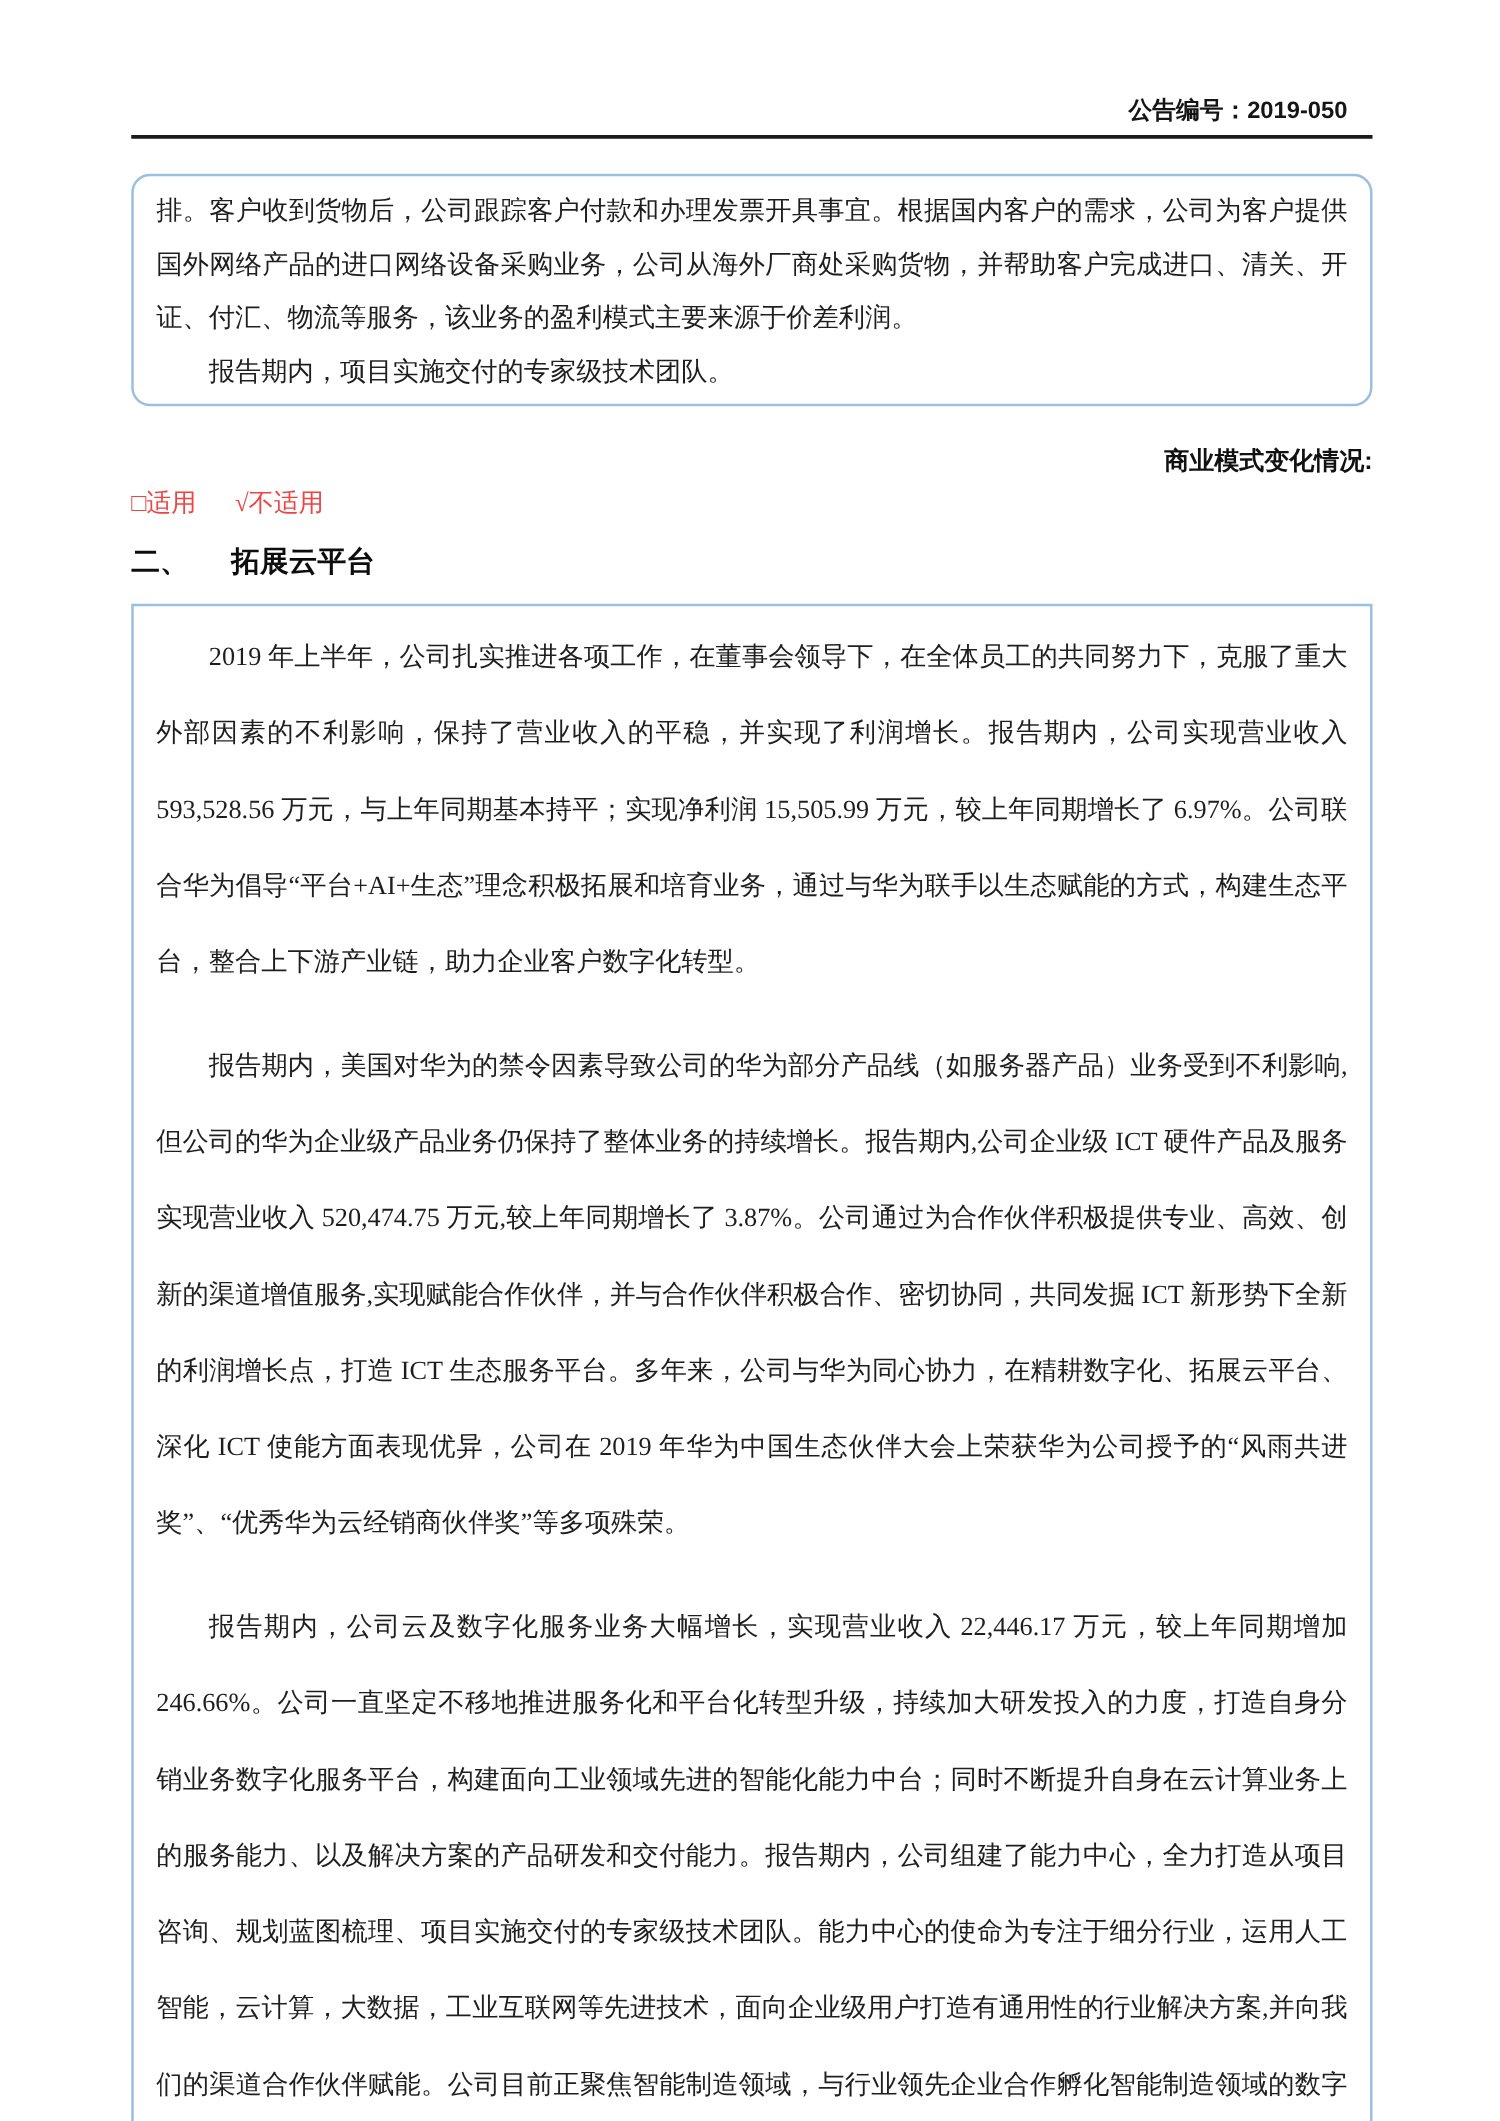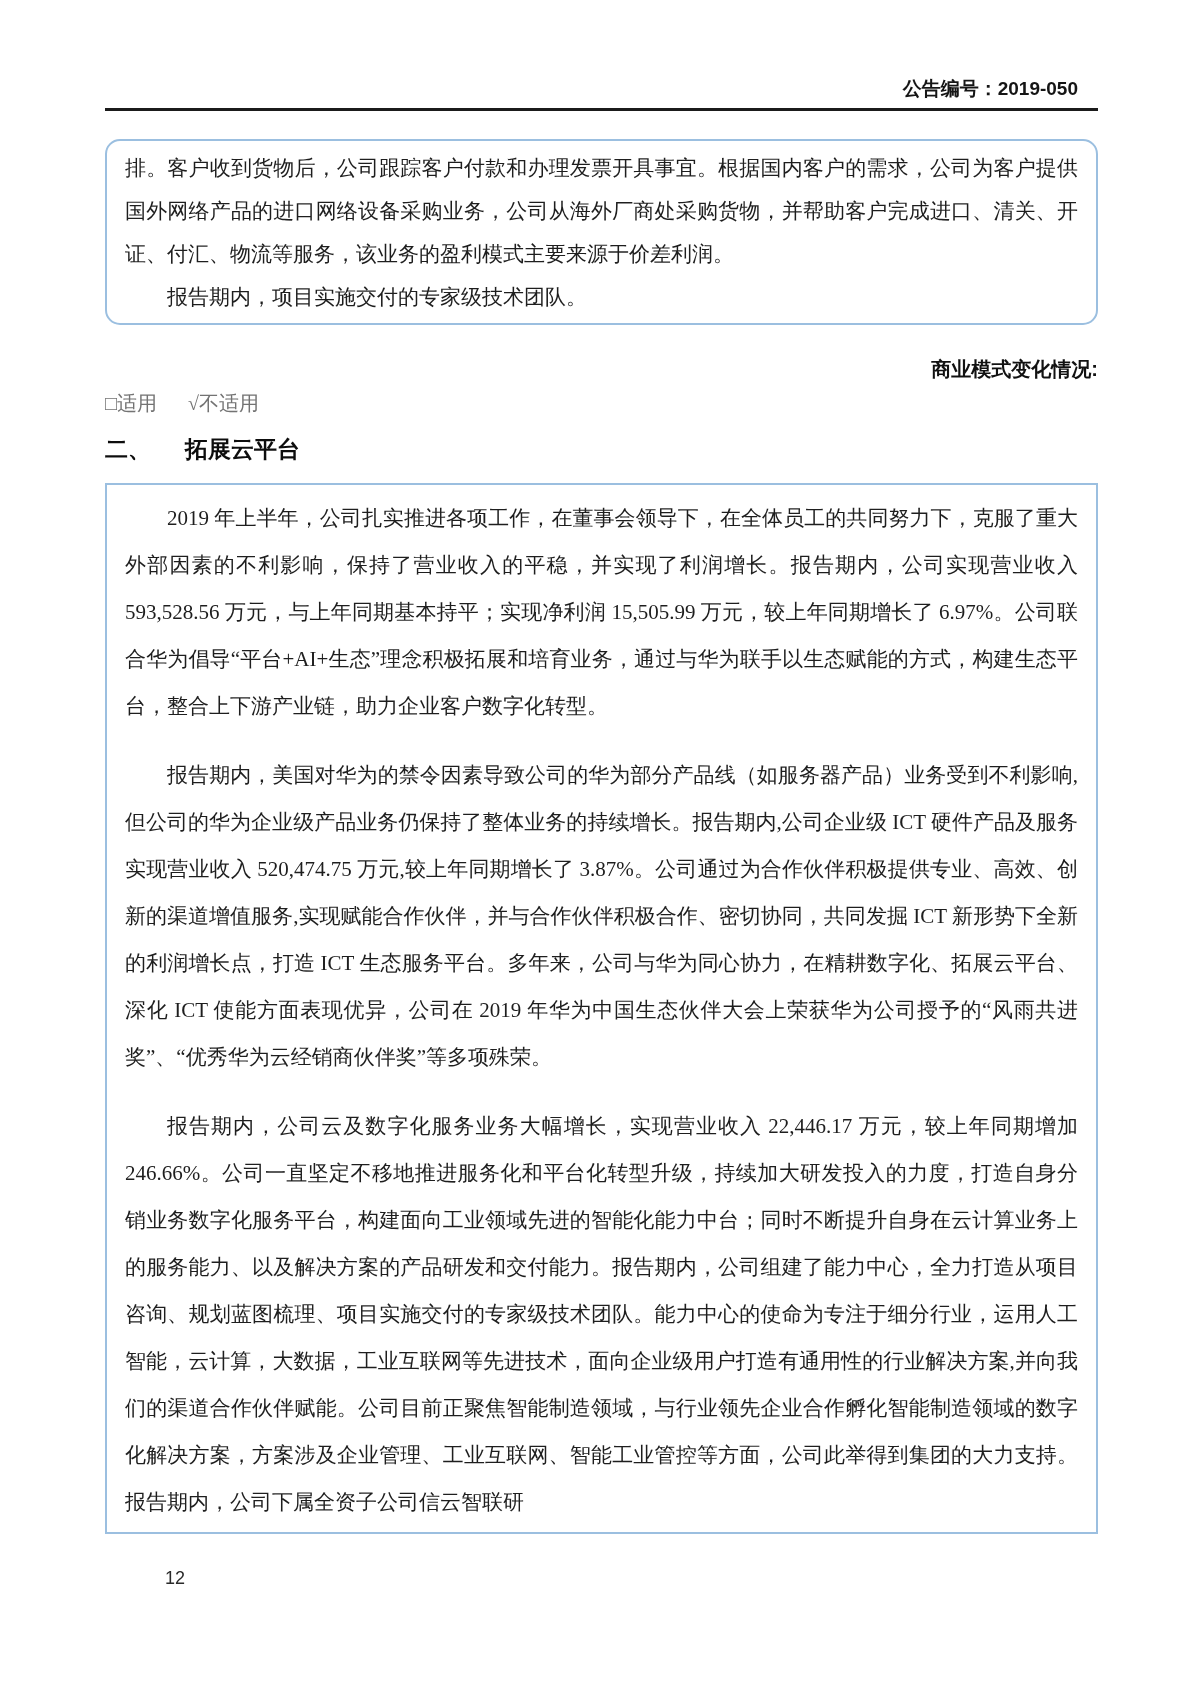--- a/index.html
+++ b/index.html
@@ -60,42 +60,42 @@
     font-weight:bold;
     font-size:20px;
     line-height:28px;
     color:#111;
     text-align:right;
   }
   .options{
     margin-top:6px;
     font-size:20px;
     line-height:28px;
-    color:#737373;
+    color:#ef4444;
   }
   .options .opt{ display:inline-block; }
   .options .opt + .opt{ margin-left:26px; }
   .section-heading{
     margin-top:16px;
     font-family:"Liberation Sans","DejaVu Sans",sans-serif;
     font-weight:bold;
     font-size:23px;
     line-height:32px;
     color:#0d0d0d;
     display:flex;
   }
   .section-heading .sec-no{ width:80px; }
   .box2{
     margin-top:18px;
     padding:10px 18px 6px 18px;
   }
   .box2 p{
     margin:0;
     font-size:21px;
-    line-height:47px;
+    line-height:61px;
     text-align:justify;
     text-justify:inter-ideograph;
   }
   .box2 p + p{ margin-top:22px; }
   .page-footer{
     margin-top:34px;
     text-align:left;
     font-family:"Liberation Sans","DejaVu Sans",sans-serif;
     font-size:18px;
     color:#2a2a2a;

